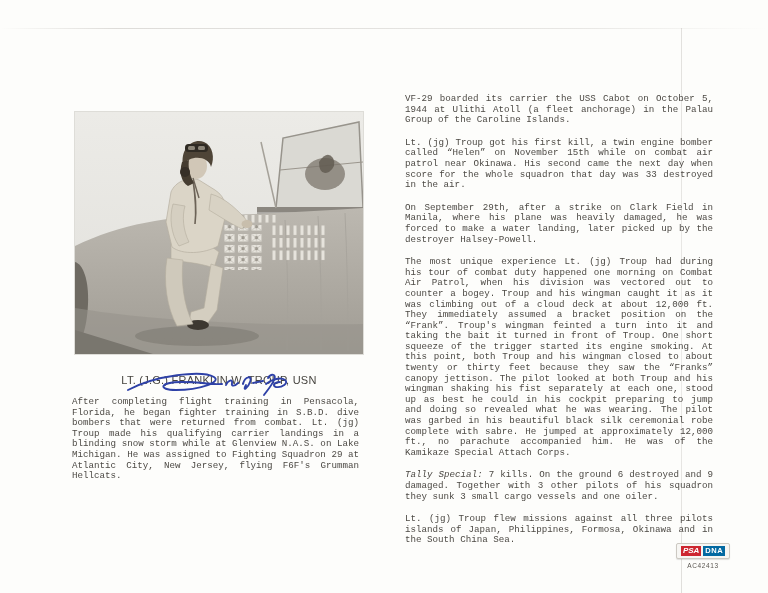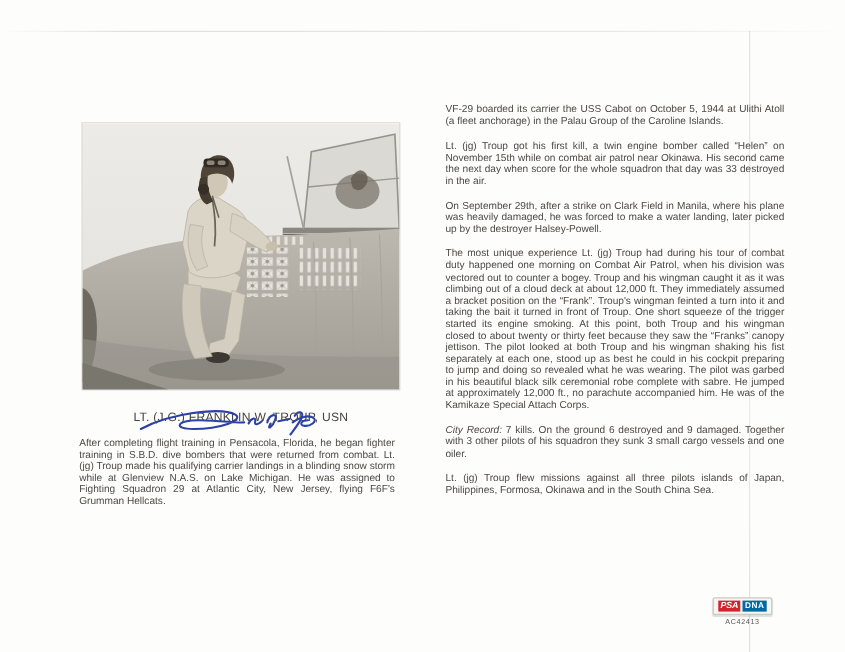--- a/index.html
+++ b/index.html
@@ -17,26 +17,26 @@
   .photo{position:absolute;left:75px;top:112px;width:288px;height:242px;
     box-shadow:0 0 0 1px rgba(185,182,174,.45);}
   .photo svg{display:block;}
 
   .caption{position:absolute;left:65px;top:374px;width:308px;text-align:center;
     font-size:11px;color:#46443f;letter-spacing:.25px;}
 
   .signature{position:absolute;left:122px;top:368px;width:185px;height:36px;}
 
   .textcol{color:#4c4944;font-size:9.2px;line-height:10.6px;text-align:justify;}
-  .textcol p{margin:0 0 12px 0;}
+  .textcol p{margin:0 0 12px 0;font-family:Liberation Mono, monospace;}
   .left-col{position:absolute;left:72px;top:397px;width:287px;}
   .right-col{position:absolute;left:405px;top:94px;width:308px;}
   .tally-lead{font-style:italic;}
 
-  .sticker{position:absolute;left:648px;top:543px;width:54px;}
+  .sticker{position:absolute;left:676px;top:543px;width:54px;}
   .sticker-body{background:#f7f6f3;border:1px solid #ccc9c2;border-radius:2px;
     padding:2px 2px;display:flex;gap:2px;justify-content:center;align-items:center;
     box-shadow:0 1px 1px rgba(0,0,0,.12);}
   .psa-box{background:#cd2630;color:#fff;font-weight:bold;font-style:italic;
     font-size:8px;line-height:10px;padding:0 2px;}
   .dna-box{background:#0369a1;color:#fff;font-weight:bold;
     font-size:7.5px;line-height:10px;padding:0 2px;letter-spacing:.5px;}
   .cert{ text-align:center;font-size:6.5px;color:#5a5650;margin-top:3px;letter-spacing:.6px;}
 </style>
 </head>
@@ -137,21 +137,21 @@
 
   <div class="textcol left-col">
     <p>After completing flight training in Pensacola, Florida, he began fighter training in S.B.D. dive bombers that were returned from combat. Lt. (jg) Troup made his qualifying carrier landings in a blinding snow storm while at Glenview N.A.S. on Lake Michigan. He was assigned to Fighting Squadron 29 at Atlantic City, New Jersey, flying F6F's Grumman Hellcats.</p>
   </div>
 
   <div class="textcol right-col">
     <p>VF-29 boarded its carrier the USS Cabot on October 5, 1944 at Ulithi Atoll (a fleet anchorage) in the Palau Group of the Caroline Islands.</p>
     <p>Lt. (jg) Troup got his first kill, a twin engine bomber called “Helen” on November 15th while on combat air patrol near Okinawa. His second came the next day when score for the whole squadron that day was 33 destroyed in the air.</p>
     <p>On September 29th, after a strike on Clark Field in Manila, where his plane was heavily damaged, he was forced to make a water landing, later picked up by the destroyer Halsey-Powell.</p>
     <p>The most unique experience Lt. (jg) Troup had during his tour of combat duty happened one morning on Combat Air Patrol, when his division was vectored out to counter a bogey. Troup and his wingman caught it as it was climbing out of a cloud deck at about 12,000 ft. They immediately assumed a bracket position on the “Frank”. Troup's wingman feinted a turn into it and taking the bait it turned in front of Troup. One short squeeze of the trigger started its engine smoking. At this point, both Troup and his wingman closed to about twenty or thirty feet because they saw the “Franks” canopy jettison. The pilot looked at both Troup and his wingman shaking his fist separately at each one, stood up as best he could in his cockpit preparing to jump and doing so revealed what he was wearing. The pilot was garbed in his beautiful black silk ceremonial robe complete with sabre. He jumped at approximately 12,000 ft., no parachute accompanied him. He was of the Kamikaze Special Attach Corps.</p>
-    <p><span class="tally-lead">City Record:</span><span> 7 kills. On the ground 6 destroyed and 9 damaged. Together with 3 other pilots of his squadron they sunk 3 small cargo vessels and one oiler.</span></p>
+    <p><span class="tally-lead">Tally Special:</span><span> 7 kills. On the ground 6 destroyed and 9 damaged. Together with 3 other pilots of his squadron they sunk 3 small cargo vessels and one oiler.</span></p>
     <p>Lt. (jg) Troup flew missions against all three pilots islands of Japan, Philippines, Formosa, Okinawa and in the South China Sea.</p>
   </div>
 
   <div class="sticker">
     <div class="sticker-body">
       <span class="psa-box">PSA</span>
       <span class="dna-box">DNA</span>
     </div>
     <div class="cert">AC42413</div>
   </div>

